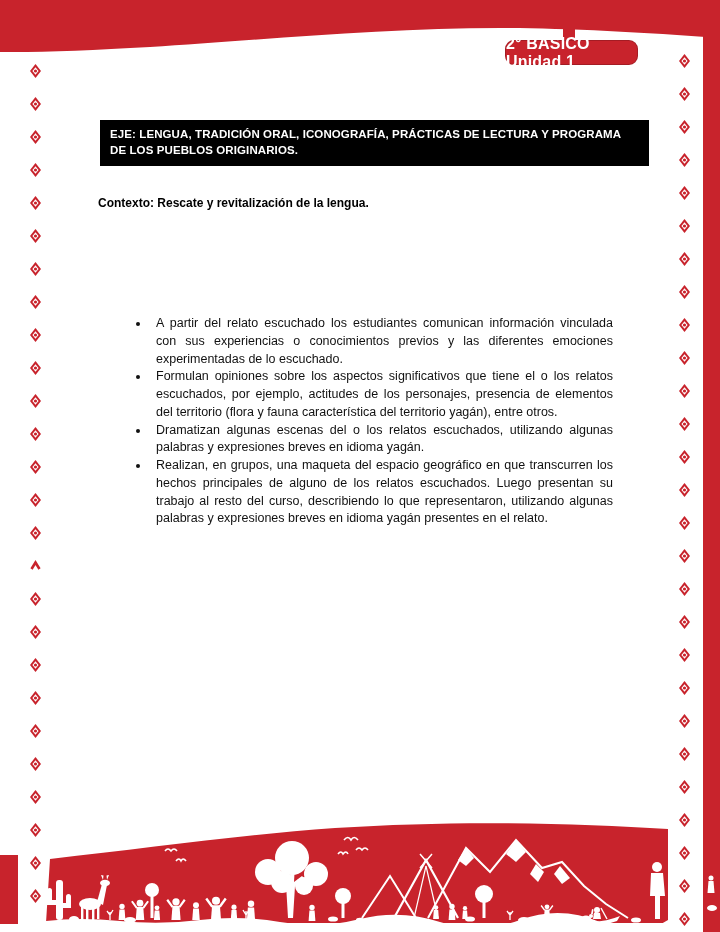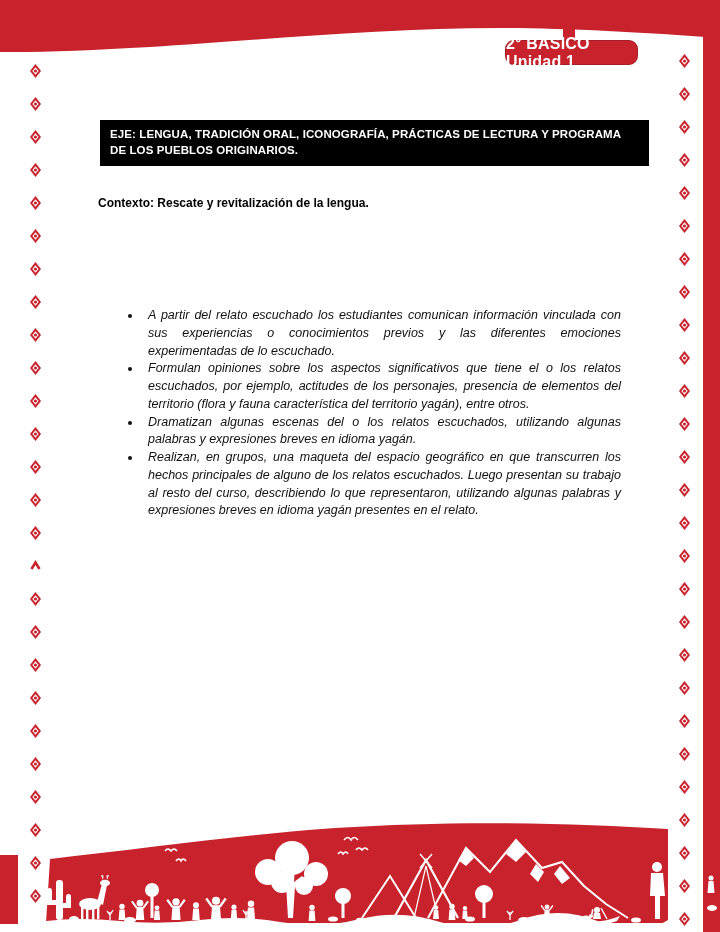--- a/index.html
+++ b/index.html
@@ -45,21 +45,21 @@
   }
   .activity-paragraph{
     position:absolute;top:231px;left:92px;width:537px;
     font-size:12.5px;line-height:1.42;
     padding-left:66px;text-indent:-66px;
   }
   .activity-paragraph b{font-weight:bold;}
   .bullet-list-wrap{
     position:absolute;top:299px;left:92px;width:537px;
   }
-  .bullet-list-wrap ul{margin:8px;padding:0 0 0 42px;font-style:italic;}
+  .bullet-list-wrap ul{margin:16px;padding:0 0 0 42px;}
   .bullet-list-wrap li{
     font-size:12.5px;line-height:1.42;text-align:justify;
     padding-left:6px;margin:0;
   }
   .right-edge-bar{
     position:absolute;top:0;right:0;width:17px;height:932px;
     background:var(--red);
   }
   .ornament{position:absolute;width:11px;height:14px;line-height:0;}
   .footer-svg{position:absolute;left:0;bottom:0;}

